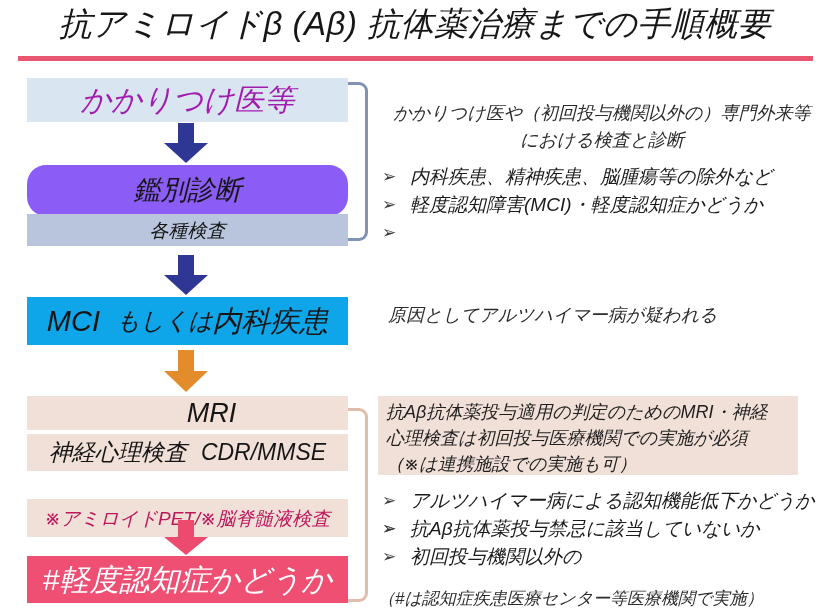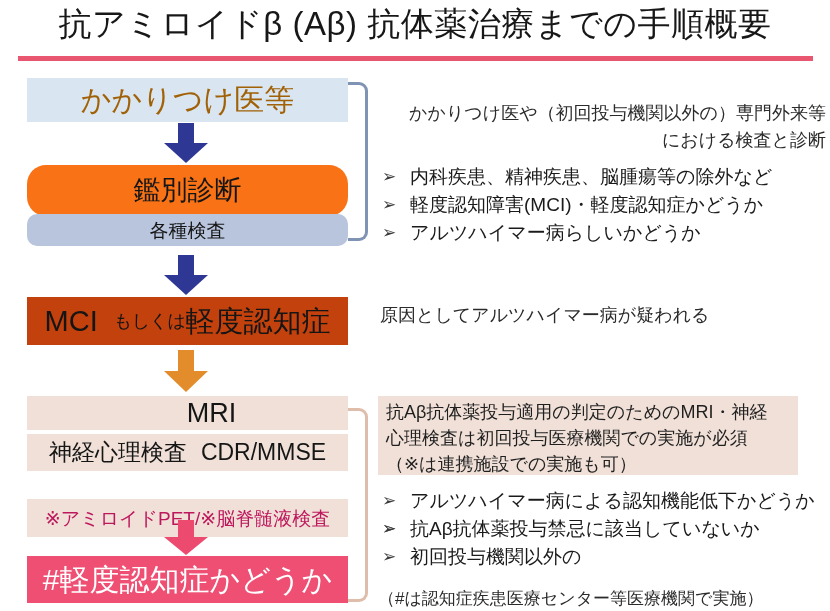--- a/index.html
+++ b/index.html
@@ -12,20 +12,21 @@
     background: #ffffff;
     font-family: "Liberation Sans", "DejaVu Sans", sans-serif;
     color: #1a1a1a;
     overflow: hidden;
     position: relative;
   }
   #page {
     position: relative;
     width: 830px;
     height: 611px;
+    font-style: italic;
   }
 
   
   .title {
     position: absolute;
     left: 0;
     top: 2px;
     width: 830px;
     text-align: center;
     font-size: 33px;
@@ -50,44 +51,43 @@
     display: flex;
     align-items: center;
     justify-content: center;
     white-space: nowrap;
     line-height: 1;
   }
   .box-gp {
     left: 27px; top: 78px; width: 321px; height: 44px;
     background: #d9e5f1;
     font-size: 30px;
-    color: #a16207;
+    color: #a21caf;
   }
   .box-diff {
     left: 27px; top: 165px; width: 321px; height: 51px;
-    background: #f97316;
+    background: #8b5cf6;
     font-size: 27px;
     color: #151515;
     border-radius: 19px;
   }
   .box-exam {
     left: 27px; top: 214px; width: 321px; height: 32px;
     background: #b9c5dd;
     font-size: 19px;
     color: #151515;
-    border-radius: 10px;
   }
   .box-mci {
     left: 27px; top: 297px; width: 321px; height: 48px;
-    background: #c2410c;
+    background: #0ea5e9;
     font-size: 29px;
     color: #151515;
   }
   .box-mci .small {
-    font-size: 18px;
+    font-size: 24px;
     letter-spacing: -0.5px;
     margin-left: 16px;
   }
   .box-mri {
     left: 27px; top: 396px; width: 321px; height: 34px;
     background: #f0e0d8;
     font-size: 27px;
     color: #151515;
     padding-left: 48px;
   }
@@ -168,32 +168,32 @@
     border-color: #dfbdab;
   }
 
   
   .note {
     position: absolute;
     color: #2b2b2b;
   }
   .note-head-1 {
     left: 378px; top: 100px; width: 448px;
-    text-align: right;
+    text-align: center;
     font-size: 18px;
     line-height: 27px;
   }
   .bullets-1 {
     position: absolute;
     left: 380px; top: 163px; width: 448px;
     font-size: 19px;
     line-height: 28px;
   }
   .note-cause {
-    left: 380px; top: 302px; width: 430px;
+    left: 388px; top: 302px; width: 430px;
     font-size: 18px;
     line-height: 26px;
   }
   .panel-right {
     position: absolute;
     left: 378px; top: 396px; width: 420px; height: 79px;
     background: #f0e0d8;
     box-sizing: border-box;
     padding: 3px 6px 7px 8px;
     font-size: 18px;
@@ -254,21 +254,21 @@
   </div>
 
   <div class="arrow arrow-blue-2">
     <div class="shaft"></div>
     <div class="head"></div>
   </div>
 
   <div class="box box-mci">
     <span>MCI</span>
       <span class="small">もしくは</span>
-      <span>軽度認知症</span>
+      <span>内科疾患</span>
   </div>
 
   <div class="arrow arrow-orange">
     <div class="shaft"></div>
     <div class="head"></div>
   </div>
 
   <div class="box box-mri">
     <span>MRI</span>
   </div>
@@ -304,21 +304,20 @@
     <span class="bullet">
       <span class="marker">➢</span>
       <span>内科疾患、精神疾患、脳腫瘍等の除外など</span>
     </span>
     <span class="bullet">
       <span class="marker">➢</span>
       <span>軽度認知障害(MCI)・軽度認知症かどうか</span>
     </span>
     <span class="bullet">
       <span class="marker">➢</span>
-      <span>アルツハイマー病らしいかどうか</span>
     </span>
   </div>
 
   <div class="note note-cause">原因としてアルツハイマー病が疑われる</div>
 
   <div class="panel-right">
     <div>抗Aβ抗体薬投与適用の判定のためのMRI・神経</div>
     <div>心理検査は初回投与医療機関での実施が必須</div>
     <div>（※は連携施設での実施も可）</div>
   </div>

